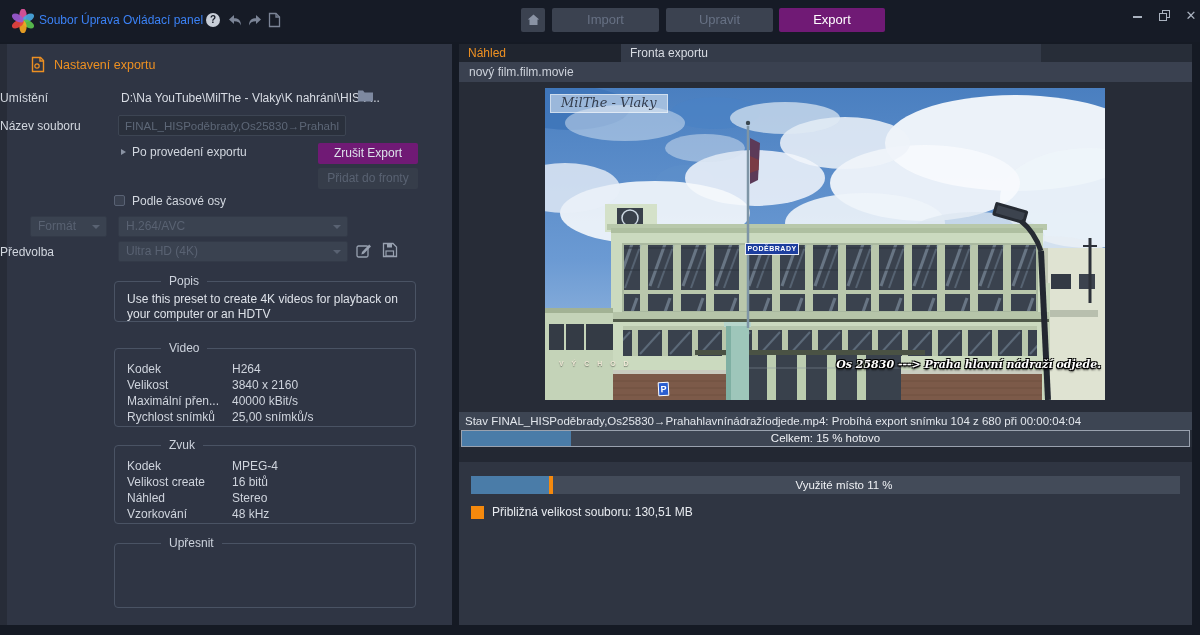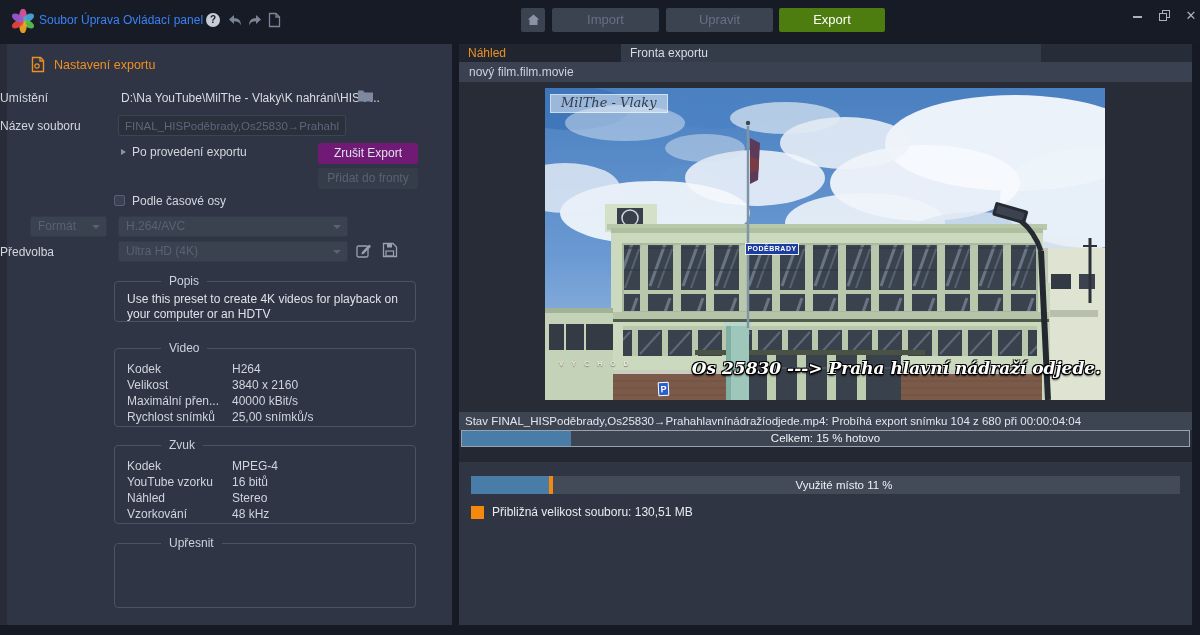--- a/index.html
+++ b/index.html
@@ -5,21 +5,21 @@
   * { margin:0; padding:0; box-sizing:border-box; }
   html,body { width:1200px; height:635px; }
   body { font-family:"Liberation Sans", sans-serif; background:#10141d; }
   #root { position:relative; width:1200px; height:635px; background:#151a24; overflow:hidden; color:#d3d8e0; font-size:12px; }
 
   
   .topbar { position:absolute; left:0; top:0; width:1200px; height:42px; background:#161b26; }
   .menu-item { position:absolute; top:13px; font-size:12px; color:#3b82f6; cursor:default; }
   .tb-btn { position:absolute; top:8px; height:24px; border-radius:2px; text-align:center; line-height:24px; font-size:13px; }
   .tb-gray { background:#3b4250; color:#677184; }
-  .tb-orange { background:#4d7c0f; color:#ffffff; }
+  .tb-orange { background:#701a75; color:#ffffff; }
   .winctl { position:absolute; top:6px; width:22px; height:20px; text-align:center; line-height:20px; color:#aab2bf; font-size:13px; }
   .help-circle { position:absolute; top:13px; width:14px; height:14px; border-radius:50%; background:#c8ced8; color:#161b26; font-size:10px; font-weight:bold; text-align:center; line-height:14px; }
   .restore-box { position:relative; width:11px; height:11px; margin:4px auto 0; }
   .restore-box .b1 { position:absolute; top:0; right:0; width:8px; height:8px; border:1px solid #aab2bf; }
   .restore-box .b2 { position:absolute; bottom:0; left:0; width:8px; height:8px; border:1px solid #aab2bf; background:#161b26; }
   .min-dash { display:inline-block; width:9px; height:2px; background:#aab2bf; vertical-align:middle; }
 
   
   .left-panel { position:absolute; left:0; top:44px; width:452px; height:581px; background:#2f3544; }
   .lp-edge { position:absolute; left:0; top:0; width:7px; height:581px; background:#272c38; }
@@ -53,21 +53,21 @@
   .lower { position:absolute; left:0; top:418px; width:733px; height:163px; background:#2f3542; }
   .ubar { position:absolute; left:12px; top:14px; width:709px; height:18px; background:#434b59; }
   .ubar-fill { position:absolute; left:0; top:0; height:100%; background:#4A7CA8; }
   .ubar-tick { position:absolute; top:0; width:4px; height:100%; background:#F5890D; }
   .ubar-text { position:absolute; left:0; top:0; width:100%; text-align:center; line-height:18px; font-size:11.5px; color:#eef0f4;padding-left:37px; }
   .legend-sq { position:absolute; left:12px; top:44px; width:13px; height:13px; background:#F5890D; }
   .legend-txt { position:absolute; left:33px; top:43px; font-size:12px; color:#e8ebf0; }
 
   
   .watermark { position:absolute; left:5px; top:6px; font-family:"DejaVu Serif", serif; font-style:italic; font-size:13px; color:#333c4c; background:rgba(232,239,246,0.55); border:1px solid rgba(255,255,255,0.5); padding:0 10px 2px; white-space:nowrap; }
-  .caption { position:absolute; right:4px; top:270px; font-family:"DejaVu Serif", serif; font-style:italic; font-weight:bold; font-size:17px; color:#ffffff; white-space:nowrap;
+  .caption { position:absolute; right:4px; top:270px; font-family:"DejaVu Serif", serif; font-style:italic; font-weight:bold; font-size:11px; color:#ffffff; white-space:nowrap;
              text-shadow:-1px -1px 0 #000, 1px -1px 0 #000, -1px 1px 0 #000, 1px 1px 0 #000, 0 2px 2px #000;margin-left:13px; }
   .station-sign { position:absolute; left:200px; top:155px; width:54px; height:12px; background:#1d3e9e; border:1px solid #e8ecf4; color:#ffffff; font-size:7px; font-weight:bold; text-align:center; line-height:10px; letter-spacing:0.5px; }
   .east-sign { position:absolute; left:14px; top:272px; font-size:7px; font-weight:bold; letter-spacing:3px; color:#ece6d4; text-shadow:0 1px 1px rgba(0,0,0,.4); }
   .p-sign { position:absolute; left:113px; top:294px; width:11px; height:14px; background:#2a5ed0; border:1px solid #fff; border-radius:1px; color:#fff; font-size:9px; font-weight:bold; text-align:center; line-height:13px; transform:rotate(-3deg); }
 </style>
 </head>
 <body>
 
 <div id="root">
 
@@ -197,21 +197,21 @@
         </div>
     </fieldset>
 
     <fieldset style="left:114px;top:394px;width:302px;height:86px;padding-top:6px">
       <legend>Zvuk</legend>
       <div class="kv-row">
           <span class="kv-label">Kodek</span>
           <span>MPEG-4</span>
         </div>
       <div class="kv-row">
-          <span class="kv-label">YouTube vzorku</span>
+          <span class="kv-label">Velikost create</span>
           <span>16 bitů</span>
         </div>
       <div class="kv-row">
           <span class="kv-label">Náhled</span>
           <span>Stereo</span>
         </div>
       <div class="kv-row">
           <span class="kv-label">Vzorkování</span>
           <span>48 kHz</span>
         </div>

